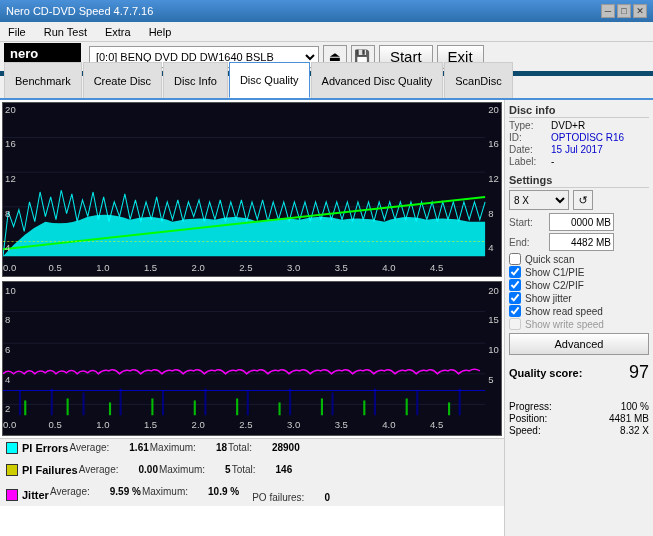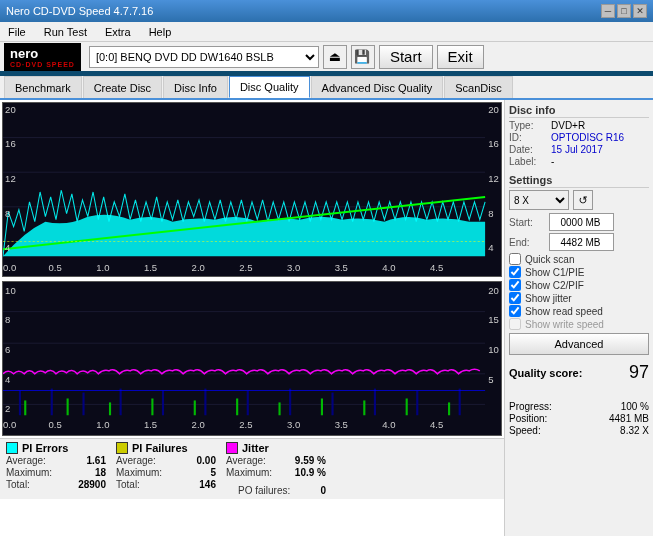--- a/index.html
+++ b/index.html
@@ -129,21 +129,21 @@
       border-bottom: 2px solid #4a90d9;
     }
     .tab {
       padding: 3px 10px;
       font-size: 11px;
       cursor: pointer;
       border: 1px solid #ccc;
       border-bottom: none;
       background: #e0e0e0;
       margin-right: 1px;
-      height: 22px;
+      height: 36px;
       display: flex;
       align-items: center;
     }
     .tab.active {
       background: white;
       border-color: #4a90d9;
       border-bottom: 1px solid white;
       color: black;
     }
 
@@ -181,21 +181,21 @@
     .stats-area {
       background: #f0f0f0;
       padding: 3px 6px;
       border-top: 1px solid #ccc;
       display: flex;
       gap: 10px;
       flex-wrap: wrap;
     }
     .stat-group {
       display: flex;
-      flex-direction: column;
+      flex-direction: row;
       gap: 1px;
       min-width: 100px;
     }
     .stat-header {
       display: flex;
       align-items: center;
       gap: 4px;
       font-size: 11px;
       font-weight: bold;
     }
@@ -277,21 +277,21 @@
       align-items: center;
       gap: 4px;
       margin-bottom: 2px;
     }
     .mb-label { min-width: 36px; color: #555; }
     .mb-input {
       width: 65px;
       height: 18px;
       font-size: 10px;
       border: 1px solid #999;
-      text-align: center;
+      text-align: right;
       padding-right: 2px;
     }
 
     .checkbox-row {
       display: flex;
       align-items: center;
       gap: 4px;
       margin-bottom: 1px;
     }
     .checkbox-row input[type=checkbox] {

